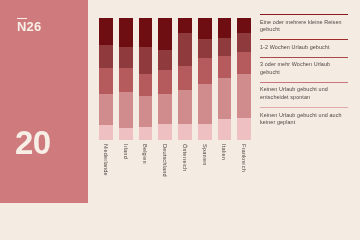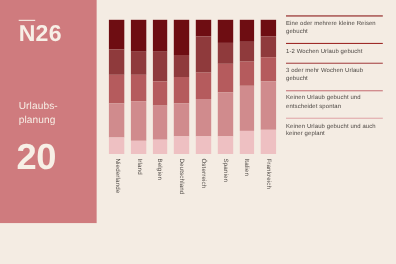--- a/index.html
+++ b/index.html
@@ -21,21 +21,21 @@
     position: relative;
     width: 88px;
     height: 203px;
     background: #cf7b7e;
     flex: 0 0 88px;
     color: #f6eee5;
   }
   .brand-logo {
     position: absolute;
     left: 17px; top: 18px;
-    font-size: 21px;
+    font-size: 13px;
     font-weight: 700;
     letter-spacing: 0.2px;
     line-height: 1;
     color: #f7efe6;
   }
   .brand-logo .overline {
     border-top: 1.4px solid #f7efe6;
     padding-top: 1px;
     display: inline-block;
   }
@@ -131,22 +131,20 @@
 </style>
 </head>
 <body>
 
 <div id="page">
 
   <div class="left-panel">
     <div class="brand-logo">
       <span class="overline">N</span><span>26</span>
     </div>
-    <div class="panel-subtitle" style="white-space: pre-line;">Urlaubs-
-planung</div>
     <div class="panel-year">
       <div>20</div>
     </div>
   </div>
 
   <div class="chart-area">
     <div class="bars-row" id="bars-row">
         <div class="bar-col">
           <div class="bar-seg" style="background: rgb(110, 13, 18); height: 22%;"></div>
           <div class="bar-seg" style="background: rgb(143, 58, 60); height: 19%;"></div>

